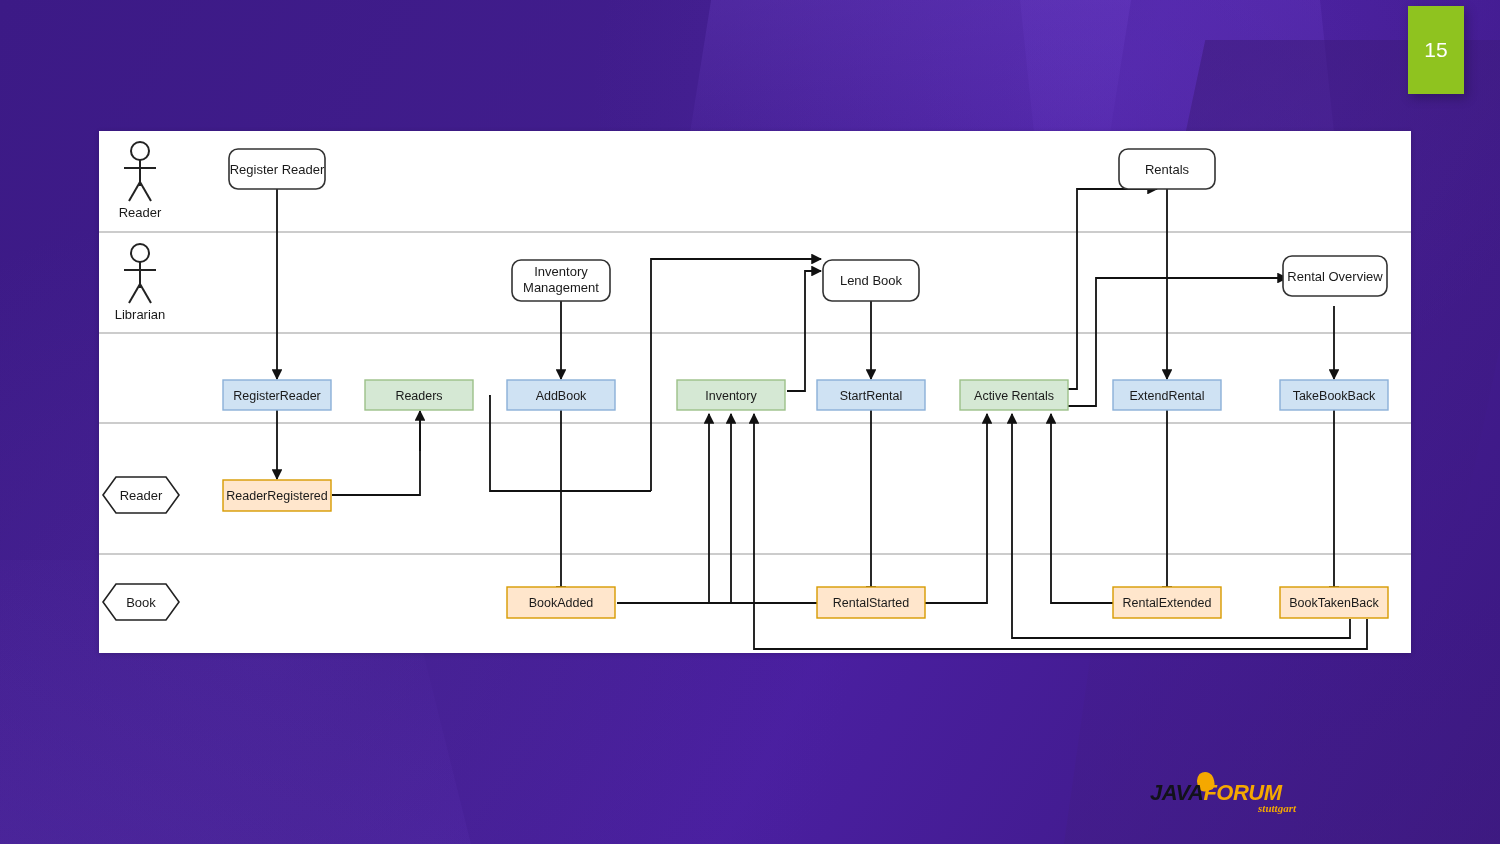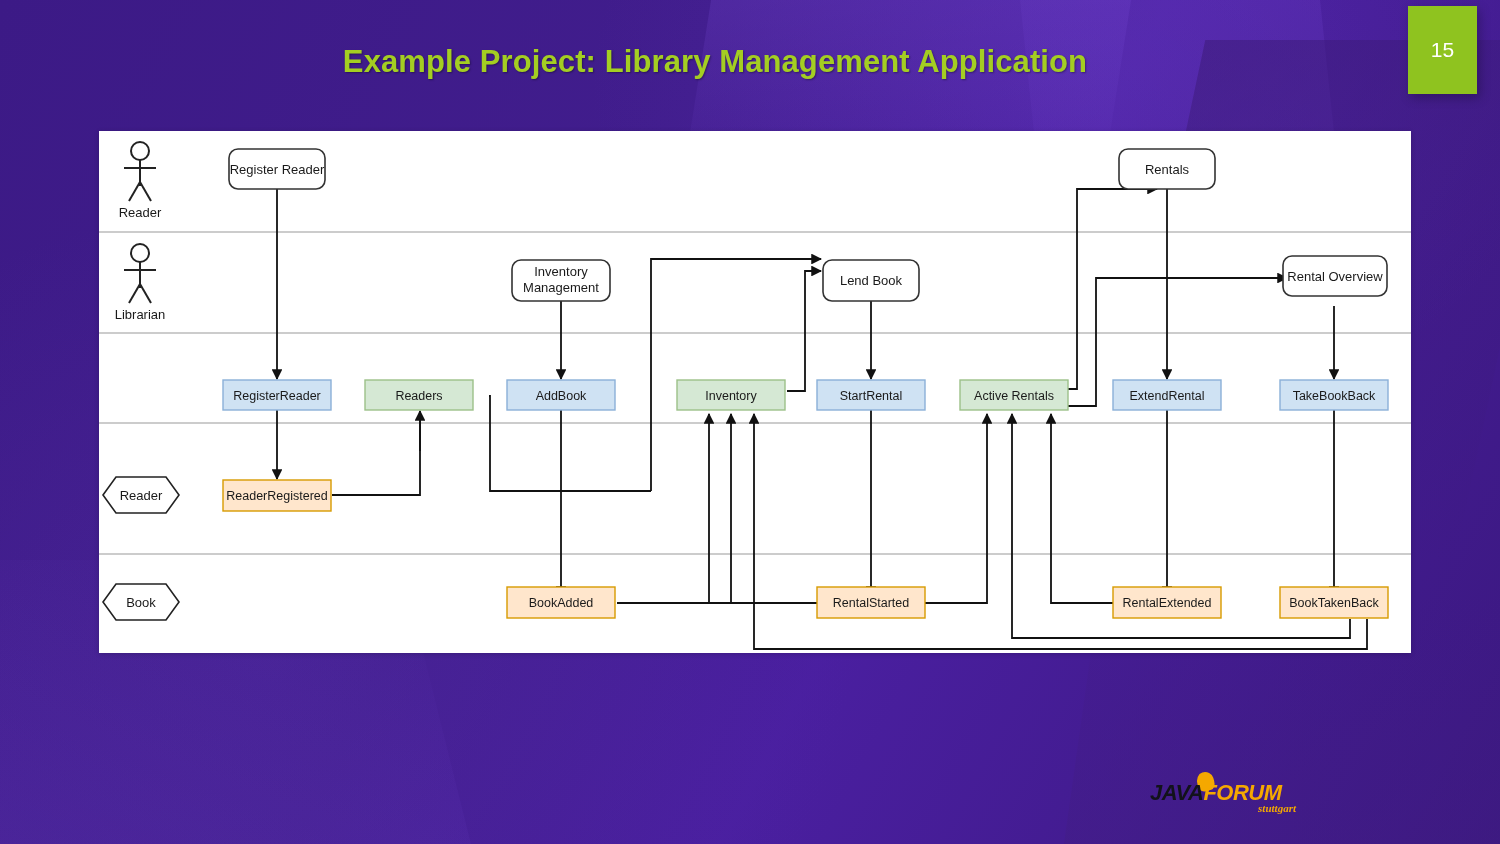--- a/index.html
+++ b/index.html
@@ -61,21 +61,21 @@
     letter-spacing: 0.1px;
     text-shadow: 1px 1px 2px rgba(0,0,0,0.35);
     padding-right: 70px;
     box-sizing: border-box;
   }
 
   
   #page-badge {
     position: absolute;
     left: 1408px; top: 6px;
-    width: 69px; height: 88px;
+    width: 56px; height: 88px;
     background: #8fc31f;
     color: #ffffff;
     display: flex;
     align-items: center;
     justify-content: center;
     font-size: 21px;
     box-shadow: 3px 4px 10px rgba(0,0,0,0.25);
   }
 
   
@@ -211,21 +211,20 @@
 <body>
 
 <div id="slide">
 
   <div class="bg-band band-a"></div>
   <div class="bg-band band-b"></div>
   <div class="bg-band band-c"></div>
   <div class="bg-band band-d"></div>
   <div class="bg-band band-e"></div>
 
-  <div id="title">Example Project: Library Management Application</div>
 
   <div id="page-badge">
     <span>15</span>
   </div>
 
   <div id="diagram">
     <svg width="1312" height="522" viewBox="0 0 1312 522" xmlns="http://www.w3.org/2000/svg">
       <defs>
         <marker id="arrow" viewBox="0 0 10 10" refX="9" refY="5" markerWidth="6" markerHeight="6" orient="auto-start-reverse">
           <path d="M 0 0 L 10 5 L 0 10 z" fill="#111111"></path>

